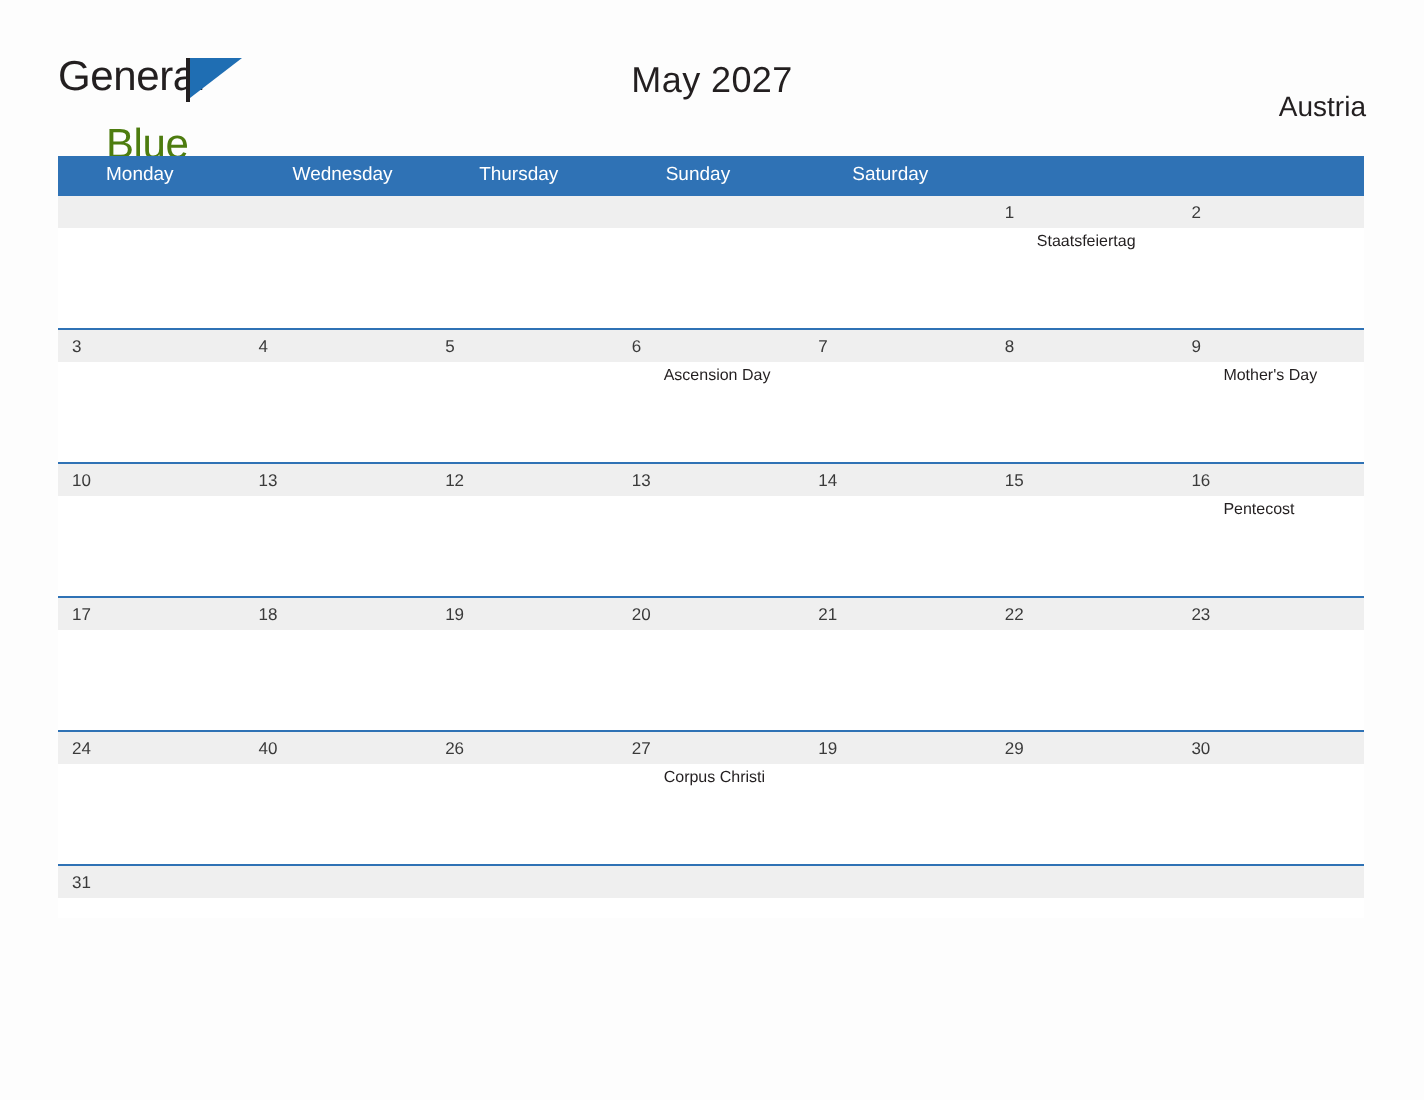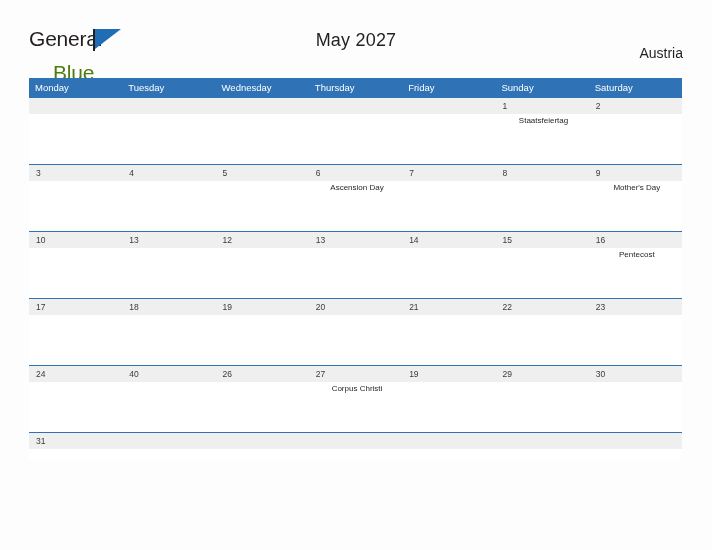--- a/index.html
+++ b/index.html
@@ -104,21 +104,21 @@
     width: 653px;
     height: 19px;
     background: #2f72b5;
   }
   .weekday-cell {
     width: 93.285px;
     height: 31px;
     line-height: 19px;
     color: #ffffff;
     font-size: 9.5px;
-    padding-left: 6px;
+    padding-left: 24px;
     box-sizing: border-box;
     overflow: hidden;
     white-space: nowrap;
   }
 
   .week-row {
     width: 653px;
     border-top: 1.5px solid #2f72b5;
     box-sizing: border-box;
     position: relative;
@@ -142,23 +142,22 @@
     padding-left: 7px;
     box-sizing: border-box;
     overflow: hidden;
     white-space: nowrap;
   }
 
   .event-band {
     display: flex;
     width: 653px;
     position: absolute;
-    left: 0;
+    left: 16px;
     top: 16px;
-    text-align: center;
   }
   .event-cell {
     width: 93.285px;
     padding: 1px 4px 0 7px;
     box-sizing: border-box;
     font-size: 8px;
     color: #231f20;
     line-height: 11px;
     overflow: hidden;
     white-space: nowrap;
@@ -179,24 +178,22 @@
   <div class="cal-title">May 2027</div>
 
   <div class="cal-country">Austria</div>
 
 </div>
 
 <div class="calendar">
 
   <div class="weekday-row">
     <div class="weekday-cell">Monday</div>
-    <div class="weekday-cell">Tuesday</div>
     <div class="weekday-cell">Wednesday</div>
     <div class="weekday-cell">Thursday</div>
-    <div class="weekday-cell">Friday</div>
     <div class="weekday-cell">Sunday</div>
     <div class="weekday-cell">Saturday</div>
   </div>
 
   <div class="week-row tall">
     <div class="daynum-band">
       <div class="daynum-cell"></div>
       <div class="daynum-cell"></div>
       <div class="daynum-cell"></div>
       <div class="daynum-cell"></div>

